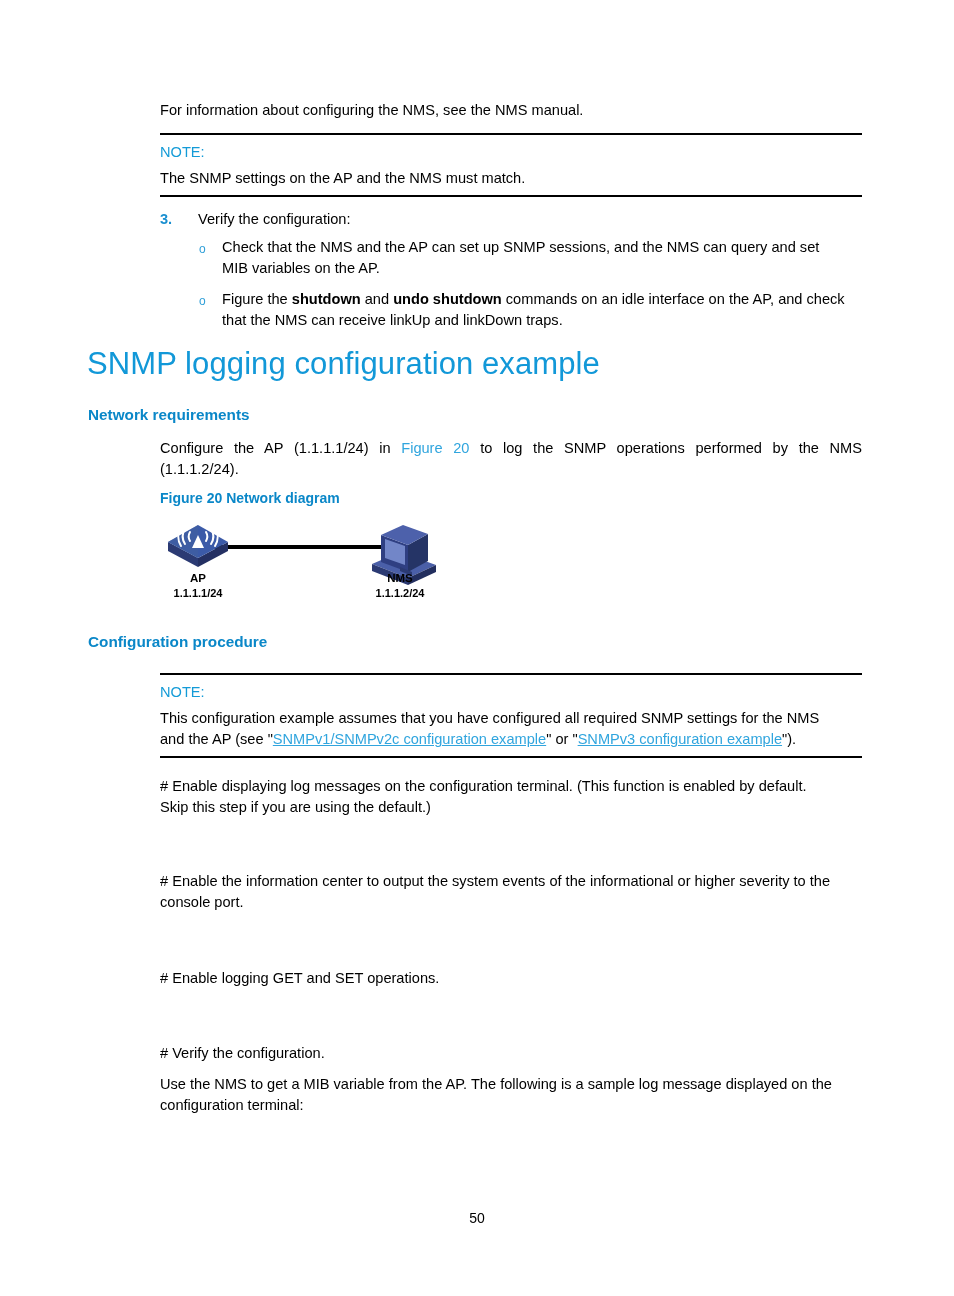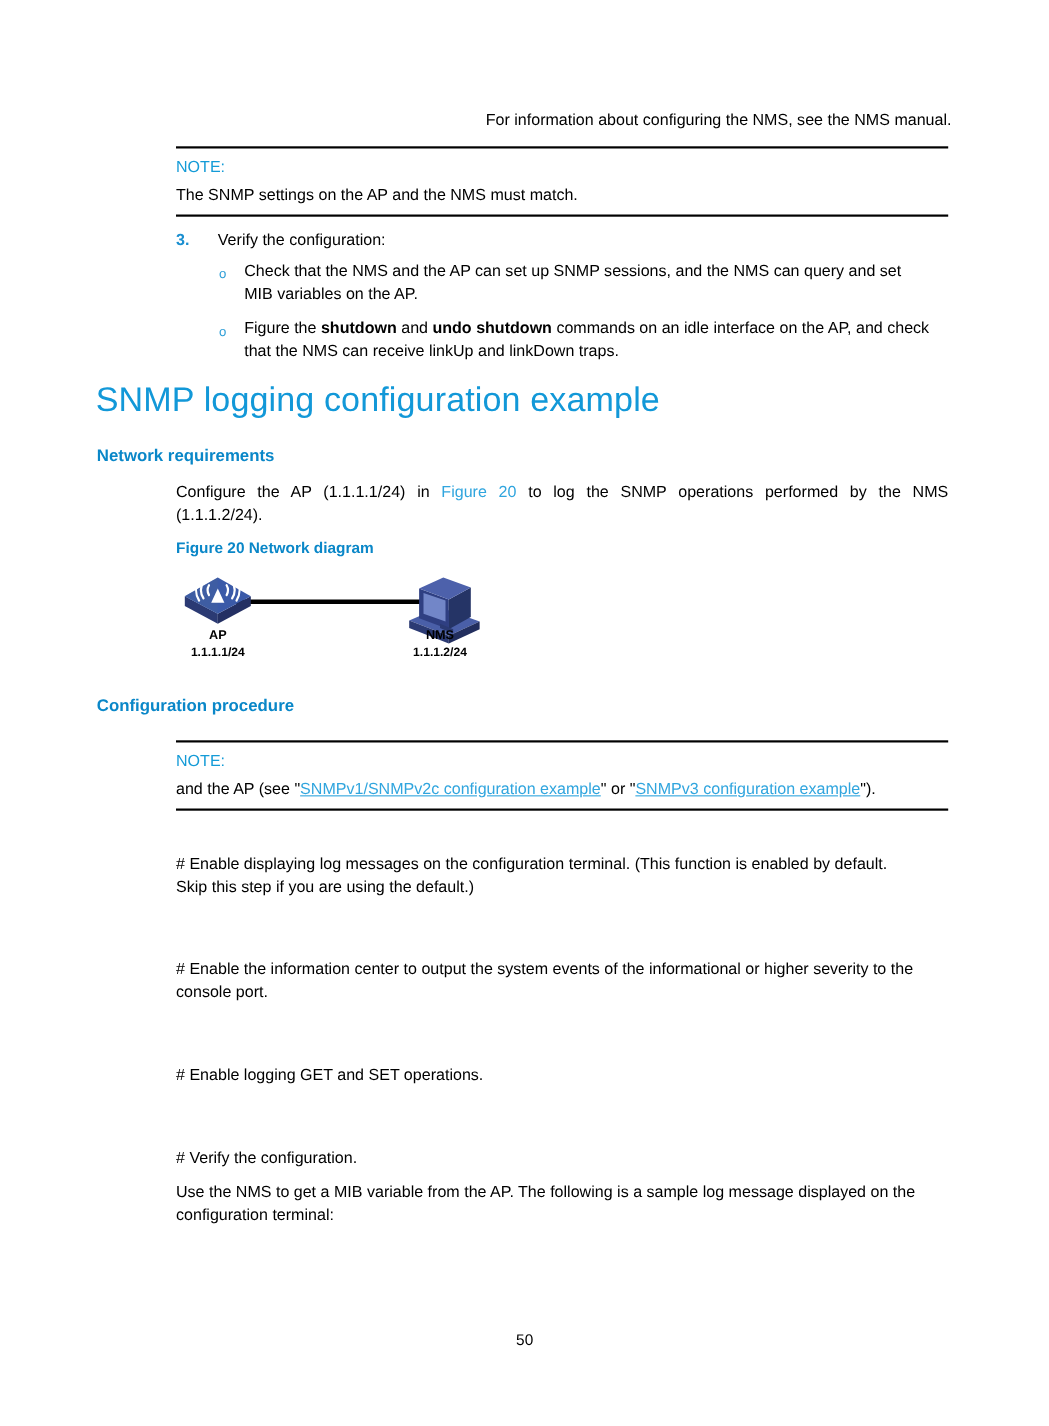--- a/index.html
+++ b/index.html
@@ -142,21 +142,21 @@
     text-align: center;
     font-size: 14px;
     color: #000;
   }
 </style>
 </head>
 <body>
 
 <div class="page">
 
-  <div class="para" style="left:160px; top:100px; width:705px;text-align:right;">
+  <div class="para" style="left:160px; top:100px; width:705px;">
     <span>For information about configuring the NMS, see the NMS manual.</span>
   </div>
 
   <div class="note-box" style="left:160px; top:133px; width:702px;">
     <div class="note-label">NOTE:</div>
     <div class="note-text">The SNMP settings on the AP and the NMS must match.</div>
   </div>
 
   <div class="step-num" style="left:160px; top:209px;">3.</div>
   <div class="step-text" style="left:198px; top:209px; width:660px;">Verify the configuration:</div>
@@ -231,20 +231,21 @@
     <div class="dev-ip" style="left:4px; top:71px; width:68px;">1.1.1.1/24</div>
 
     <div class="dev-label" style="left:204px; top:56px; width:72px;">NMS</div>
     <div class="dev-ip" style="left:202px; top:71px; width:76px;">1.1.1.2/24</div>
   </div>
 
   <div class="h2" style="left:88px; top:632px;">Configuration procedure</div>
 
   <div class="note-box" style="left:160px; top:673px; width:702px;">
     <div class="note-label">NOTE:</div>
+    <div class="note-text">This configuration example assumes that you have configured all required SNMP settings for the NMS</div>
     <div class="note-text"><span>and the AP (see "</span><span class="link-u">SNMPv1/SNMPv2c configuration example</span><span>" or "</span><span class="link-u">SNMPv3 configuration example</span><span>").</span></div>
   </div>
 
   <div class="para" style="left:160px; top:776px; width:710px;"># Enable displaying log messages on the configuration terminal. (This function is enabled by default.</div>
   <div class="para" style="left:160px; top:797px; width:710px;">Skip this step if you are using the default.)</div>
 
   <div class="para" style="left:160px; top:871px; width:710px;"># Enable the information center to output the system events of the informational or higher severity to the</div>
   <div class="para" style="left:160px; top:892px; width:710px;">console port.</div>
 
   <div class="para" style="left:160px; top:968px; width:710px;"># Enable logging GET and SET operations.</div>

